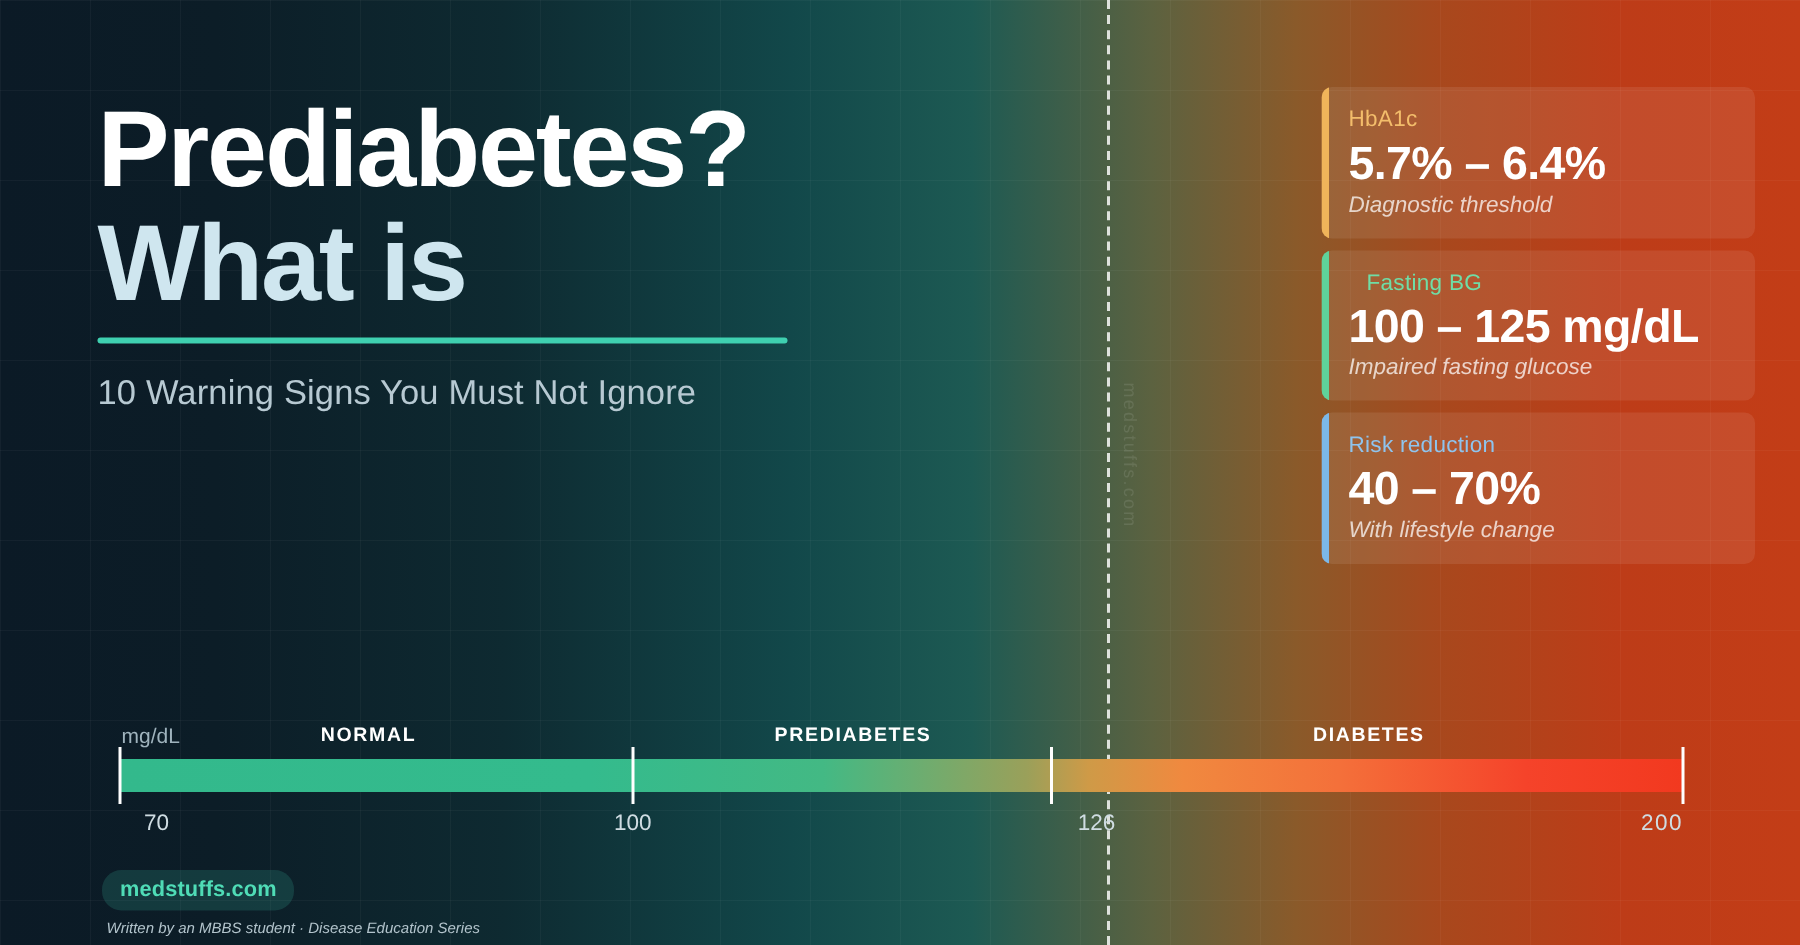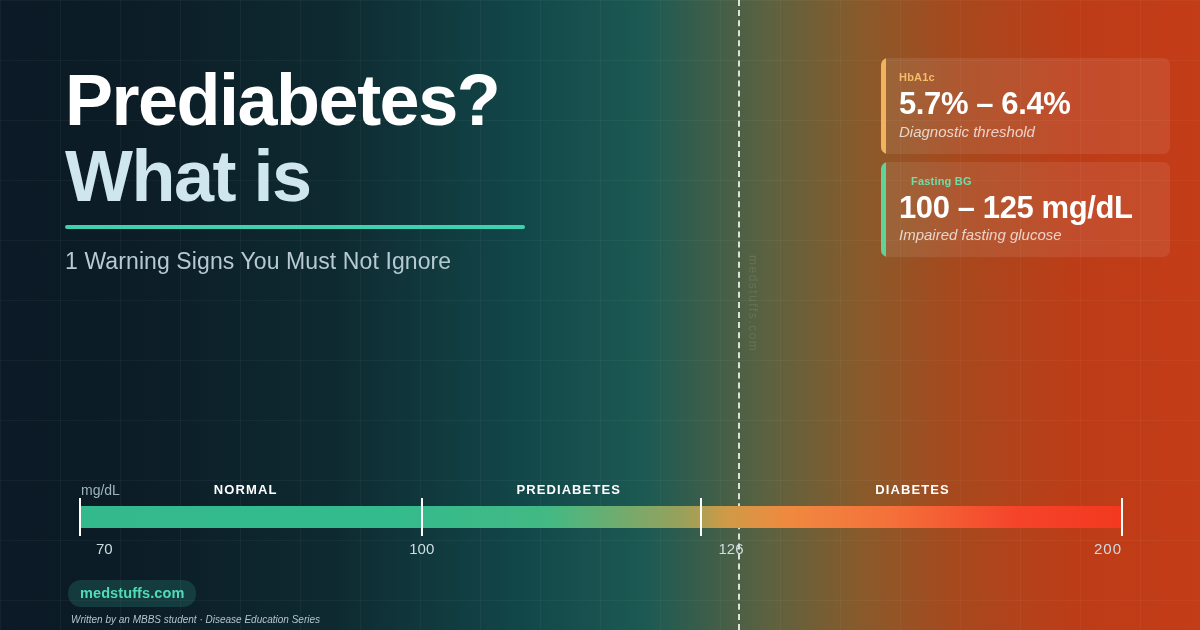--- a/index.html
+++ b/index.html
@@ -102,22 +102,22 @@
     border-radius:7px;
     padding:13px 16px 14px 18px;
     overflow:hidden;
   }
   .card .accent {
     position:absolute;
     left:0; top:0; bottom:0;
     width:5px;
   }
   .card-label {
-    font-size:11px;
-    font-weight:bold;
+    font-size:15px;
+    font-weight:normal;
     letter-spacing:0.2px;
     margin-bottom:4px;
   }
   .card-value {
     font-size:31px;
     font-weight:bold;
     color:#ffffff;
     letter-spacing:-0.4px;
     line-height:1.12;
   }
@@ -208,35 +208,41 @@
 <div class="canvas">
 
   <div class="grid"></div>
   <div class="divider"></div>
   <div class="watermark">medstuffs.com</div>
 
   <div class="headline">
     <div class="title-line l2">Prediabetes?</div>
     <div class="title-line l1">What is</div>
     <div class="title-underline"></div>
-    <div class="subtitle">1 Warning Signs You Must Not Ignore</div>
+    <div class="subtitle">10 Warning Signs You Must Not Ignore</div>
   </div>
 
   <div class="cards" id="cards">
       <div class="card">
         <div class="accent" style="background: rgb(240, 180, 90);"></div>
         <div class="card-label" style="color: rgb(243, 189, 107);">HbA1c</div>
         <div class="card-value">5.7% – 6.4%</div>
         <div class="card-note">Diagnostic threshold</div>
       </div>
       <div class="card">
         <div class="accent" style="background: rgb(95, 211, 154);"></div>
         <div class="card-label" style="color: rgb(111, 221, 166); padding-left: 12px;">Fasting BG</div>
         <div class="card-value">100 – 125 mg/dL</div>
         <div class="card-note">Impaired fasting glucose</div>
+      </div>
+      <div class="card">
+        <div class="accent" style="background: rgb(124, 184, 232);"></div>
+        <div class="card-label" style="color: rgb(142, 196, 238);">Risk reduction</div>
+        <div class="card-value">40 – 70%</div>
+        <div class="card-note">With lifestyle change</div>
       </div>
     </div>
 
   <div class="scale">
     <div class="scale-unit">mg/dL</div>
     <div id="zones">
         <div class="zone-label" style="left: 15.9%;">NORMAL</div>
         <div class="zone-label" style="left: 46.9%;">PREDIABETES</div>
         <div class="zone-label" style="left: 79.9%;">DIABETES</div>
       </div>

